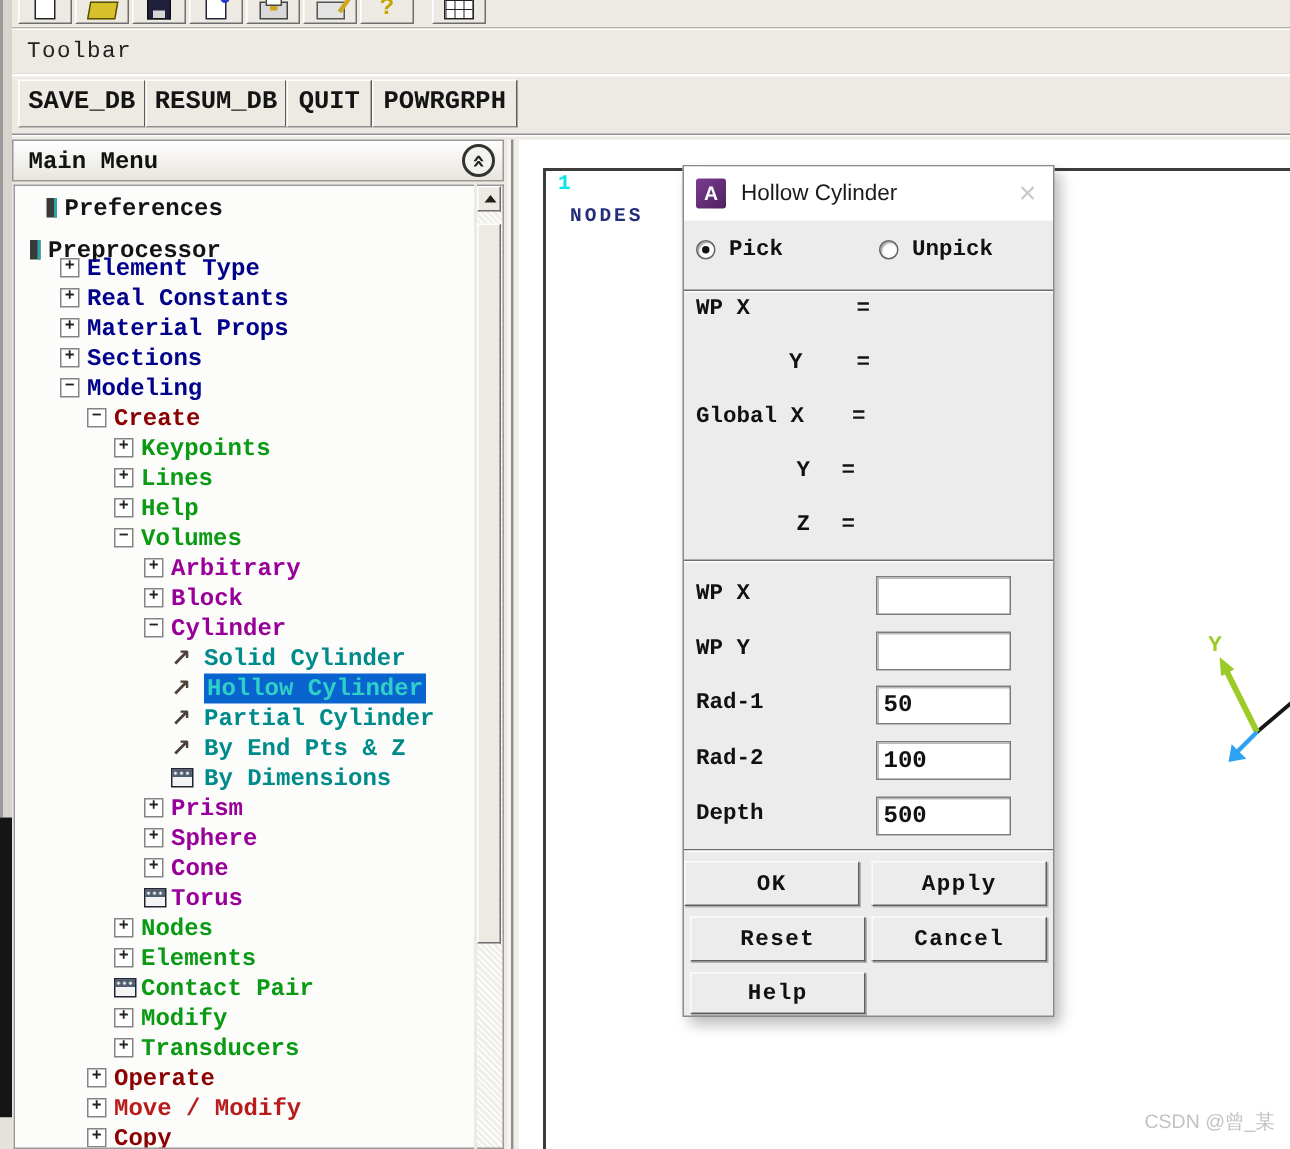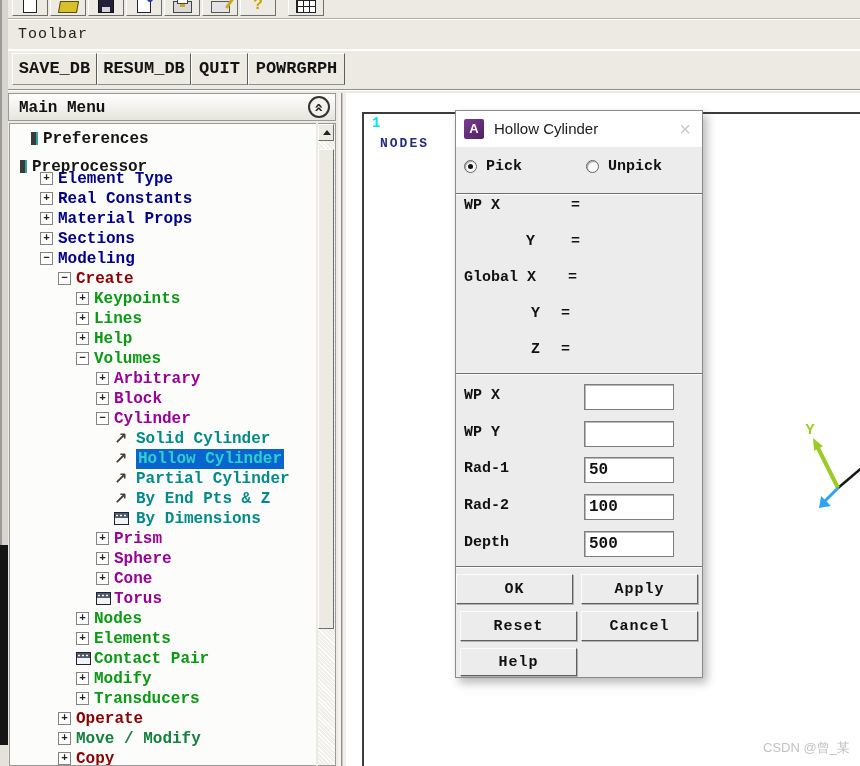--- a/index.html
+++ b/index.html
@@ -275,21 +275,21 @@
         <div class="tree-row" style="top: 565px;">
           <span class="t-box" style="left: 66px;">+</span>
           <span class="t-label" style="left: 84px; color: rgb(10, 154, 20);">Transducers</span>
         </div>
         <div class="tree-row" style="top: 585px;">
           <span class="t-box" style="left: 48px;">+</span>
           <span class="t-label" style="left: 66px; color: rgb(139, 0, 0);">Operate</span>
         </div>
         <div class="tree-row" style="top: 605px;">
           <span class="t-box" style="left: 48px;">+</span>
-          <span class="t-label" style="left: 66px; color: #15803d;">Move / Modify</span>
+          <span class="t-label" style="left: 66px; color: #b91c1c;">Move / Modify</span>
         </div>
         <div class="tree-row" style="top: 625px;">
           <span class="t-box" style="left: 48px;">+</span>
           <span class="t-label" style="left: 66px; color: rgb(139, 0, 0);">Copy</span>
         </div>
       </div>
     <div id="tree-scroll">
       <div id="tree-scroll-up"></div>
       <div id="tree-scroll-thumb"></div>
     </div>

